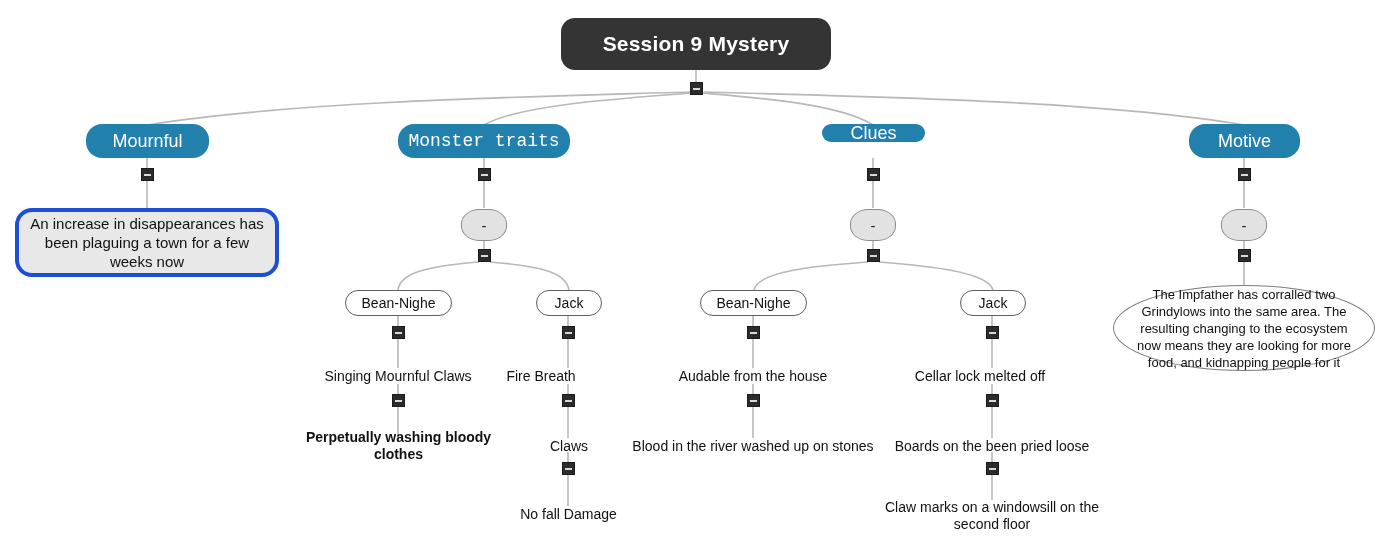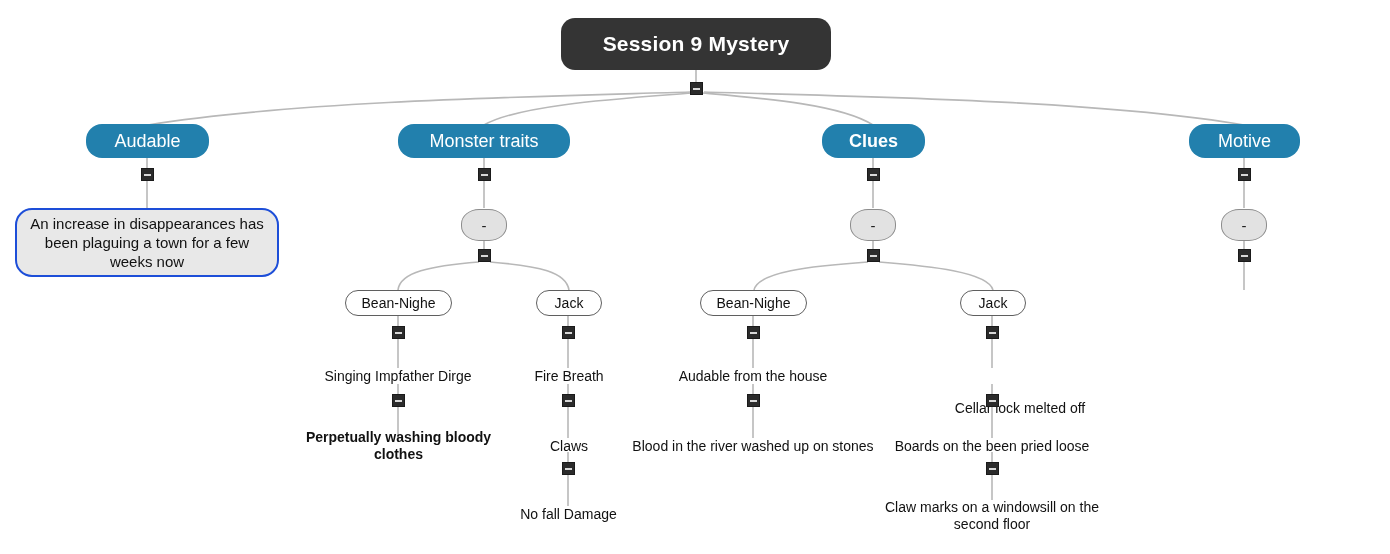--- a/index.html
+++ b/index.html
@@ -52,21 +52,21 @@
     background: #2280ad;
     color: #ffffff;
     border-radius: 16px;
     font-size: 18px;
     font-weight: normal;
   }
 
   
   .node-note {
     background: #e8e8e8;
-    border: 2px solid #1d4ed8;
+    border: 4px solid #1d4ed8;
     border-radius: 17px;
     color: #111111;
     font-size: 15px;
     line-height: 19px;
     padding: 4px 10px;
   }
 
   
   .node-ellipse {
     background: #ffffff;
@@ -173,72 +173,72 @@
       <path d="M1244,241 L1244,290"></path>
     </g>
   </svg>
 
   <div class="node node-root" style="left:561px; top:18px; width:270px; height:52px;">
     <span>Session 9 Mystery</span>
   </div>
   <div class="toggle" style="left:690px; top:82px;"></div>
 
   <div class="node node-branch" style="left:86px; top:124px; width:123px; height:34px;">
-    <span>Audable</span>
+    <span>Mournful</span>
   </div>
   <div class="toggle" style="left:141px; top:168px;"></div>
 
   <div class="node node-note" style="left:15px; top:208px; width:264px; height:69px;">
     <span>An increase in disappearances has been plaguing a town for a few weeks now</span>
   </div>
 
-  <div class="node node-branch" style="left:398px; top:124px; width:172px; height:34px;">
+  <div class="node node-branch" style="left:398px; top:124px; width:172px; height:34px;font-family:Liberation Mono, monospace;">
     <span>Monster traits</span>
   </div>
   <div class="toggle" style="left:478px; top:168px;"></div>
 
   <div class="node node-dash" style="left:461px; top:209px; width:46px; height:32px;">
     <span>-</span>
   </div>
   <div class="toggle" style="left:478px; top:249px;"></div>
 
   <div class="node node-pill" style="left:345px; top:290px; width:107px; height:26px;">
     <span>Bean-Nighe</span>
   </div>
   <div class="toggle" style="left:392px; top:326px;"></div>
 
   <div class="node node-leaf" style="left:298px; top:366px; width:200px; height:20px;">
-    <span>Singing Impfather Dirge</span>
+    <span>Singing Mournful Claws</span>
   </div>
   <div class="toggle" style="left:392px; top:394px;"></div>
 
   <div class="node node-leaf" style="left:281px; top:436px; width:235px; height:20px;font-weight:bold;">
     <span>Perpetually washing bloody clothes</span>
   </div>
 
   <div class="node node-pill" style="left:536px; top:290px; width:66px; height:26px;">
     <span>Jack</span>
   </div>
   <div class="toggle" style="left:562px; top:326px;"></div>
 
-  <div class="node node-leaf" style="left:504px; top:366px; width:130px; height:20px;">
+  <div class="node node-leaf" style="left:476px; top:366px; width:130px; height:20px;">
     <span>Fire Breath</span>
   </div>
   <div class="toggle" style="left:562px; top:394px;"></div>
 
   <div class="node node-leaf" style="left:518px; top:436px; width:102px; height:20px;align-items:center;">
     <span>Claws</span>
   </div>
   <div class="toggle" style="left:562px; top:462px;"></div>
 
   <div class="node node-leaf" style="left:500px; top:504px; width:137px; height:20px;">
     <span>No fall Damage</span>
   </div>
 
-  <div class="node node-branch" style="left:822px; top:124px; width:103px; height:34px;font-weight:bold;">
+  <div class="node node-branch" style="left:822px; top:124px; width:103px; height:18px;">
     <span>Clues</span>
   </div>
   <div class="toggle" style="left:867px; top:168px;"></div>
 
   <div class="node node-dash" style="left:850px; top:209px; width:46px; height:32px;">
     <span>-</span>
   </div>
   <div class="toggle" style="left:867px; top:249px;"></div>
 
   <div class="node node-pill" style="left:700px; top:290px; width:107px; height:26px;">
@@ -253,21 +253,21 @@
 
   <div class="node node-leaf" style="left:627px; top:436px; width:252px; height:20px;justify-content:center;">
     <span>Blood in the river washed up on stones</span>
   </div>
 
   <div class="node node-pill" style="left:960px; top:290px; width:66px; height:26px;">
     <span>Jack</span>
   </div>
   <div class="toggle" style="left:986px; top:326px;"></div>
 
-  <div class="node node-leaf" style="left:940px; top:366px; width:160px; height:20px;margin-top:32px;">
+  <div class="node node-leaf" style="left:900px; top:366px; width:160px; height:20px;">
     <span>Cellar lock melted off</span>
   </div>
   <div class="toggle" style="left:986px; top:394px;"></div>
 
   <div class="node node-leaf" style="left:888px; top:436px; width:208px; height:20px;">
     <span>Boards on the been pried loose</span>
   </div>
   <div class="toggle" style="left:986px; top:462px;"></div>
 
   <div class="node node-leaf" style="left:884px; top:498px; width:216px; height:36px;">
@@ -277,14 +277,17 @@
   <div class="node node-branch" style="left:1189px; top:124px; width:111px; height:34px;">
     <span>Motive</span>
   </div>
   <div class="toggle" style="left:1238px; top:168px;"></div>
 
   <div class="node node-dash" style="left:1221px; top:209px; width:46px; height:32px;">
     <span>-</span>
   </div>
   <div class="toggle" style="left:1238px; top:249px;"></div>
 
+  <div class="node node-ellipse" style="left:1113px; top:285px; width:262px; height:86px;">
+    <span>The Impfather has corralled two Grindylows into the same area. The resulting changing to the ecosystem now means they are looking for more food, and kidnapping people for it</span>
+  </div>
 
 </div>
 
 </body></html>

